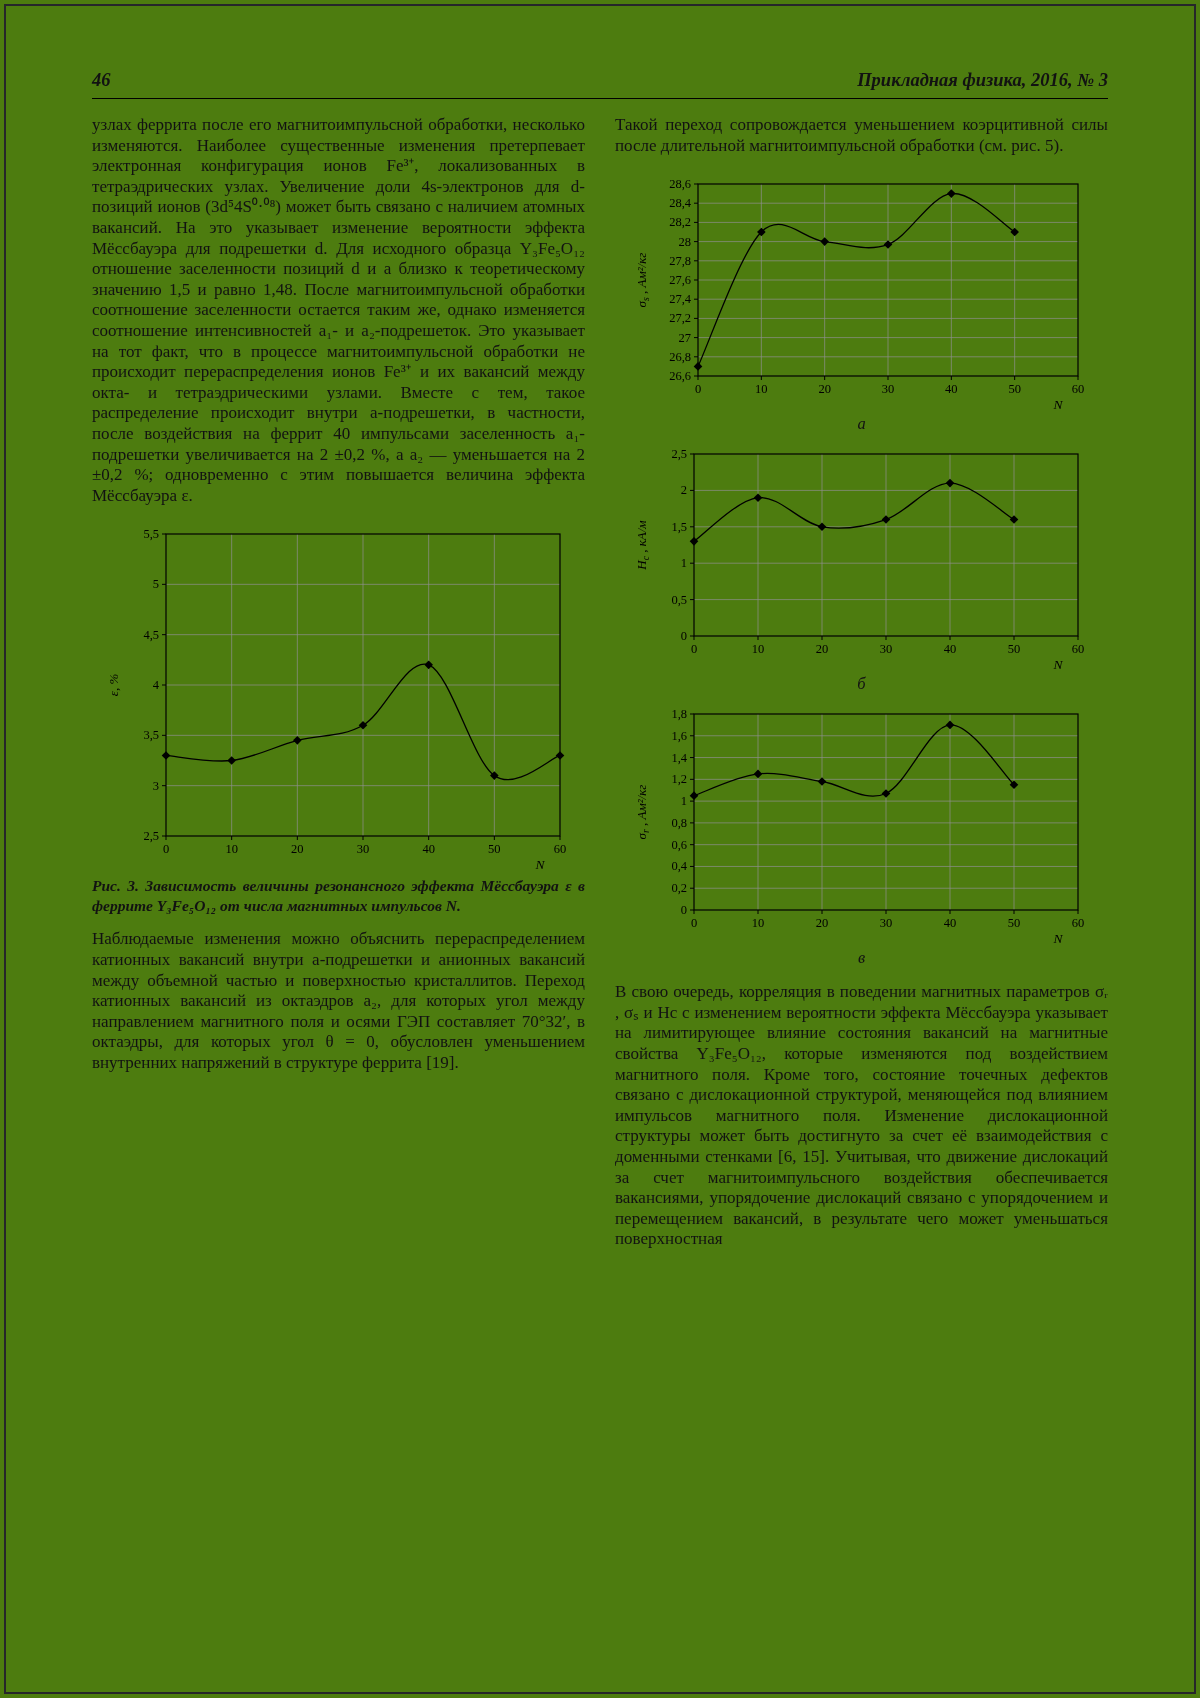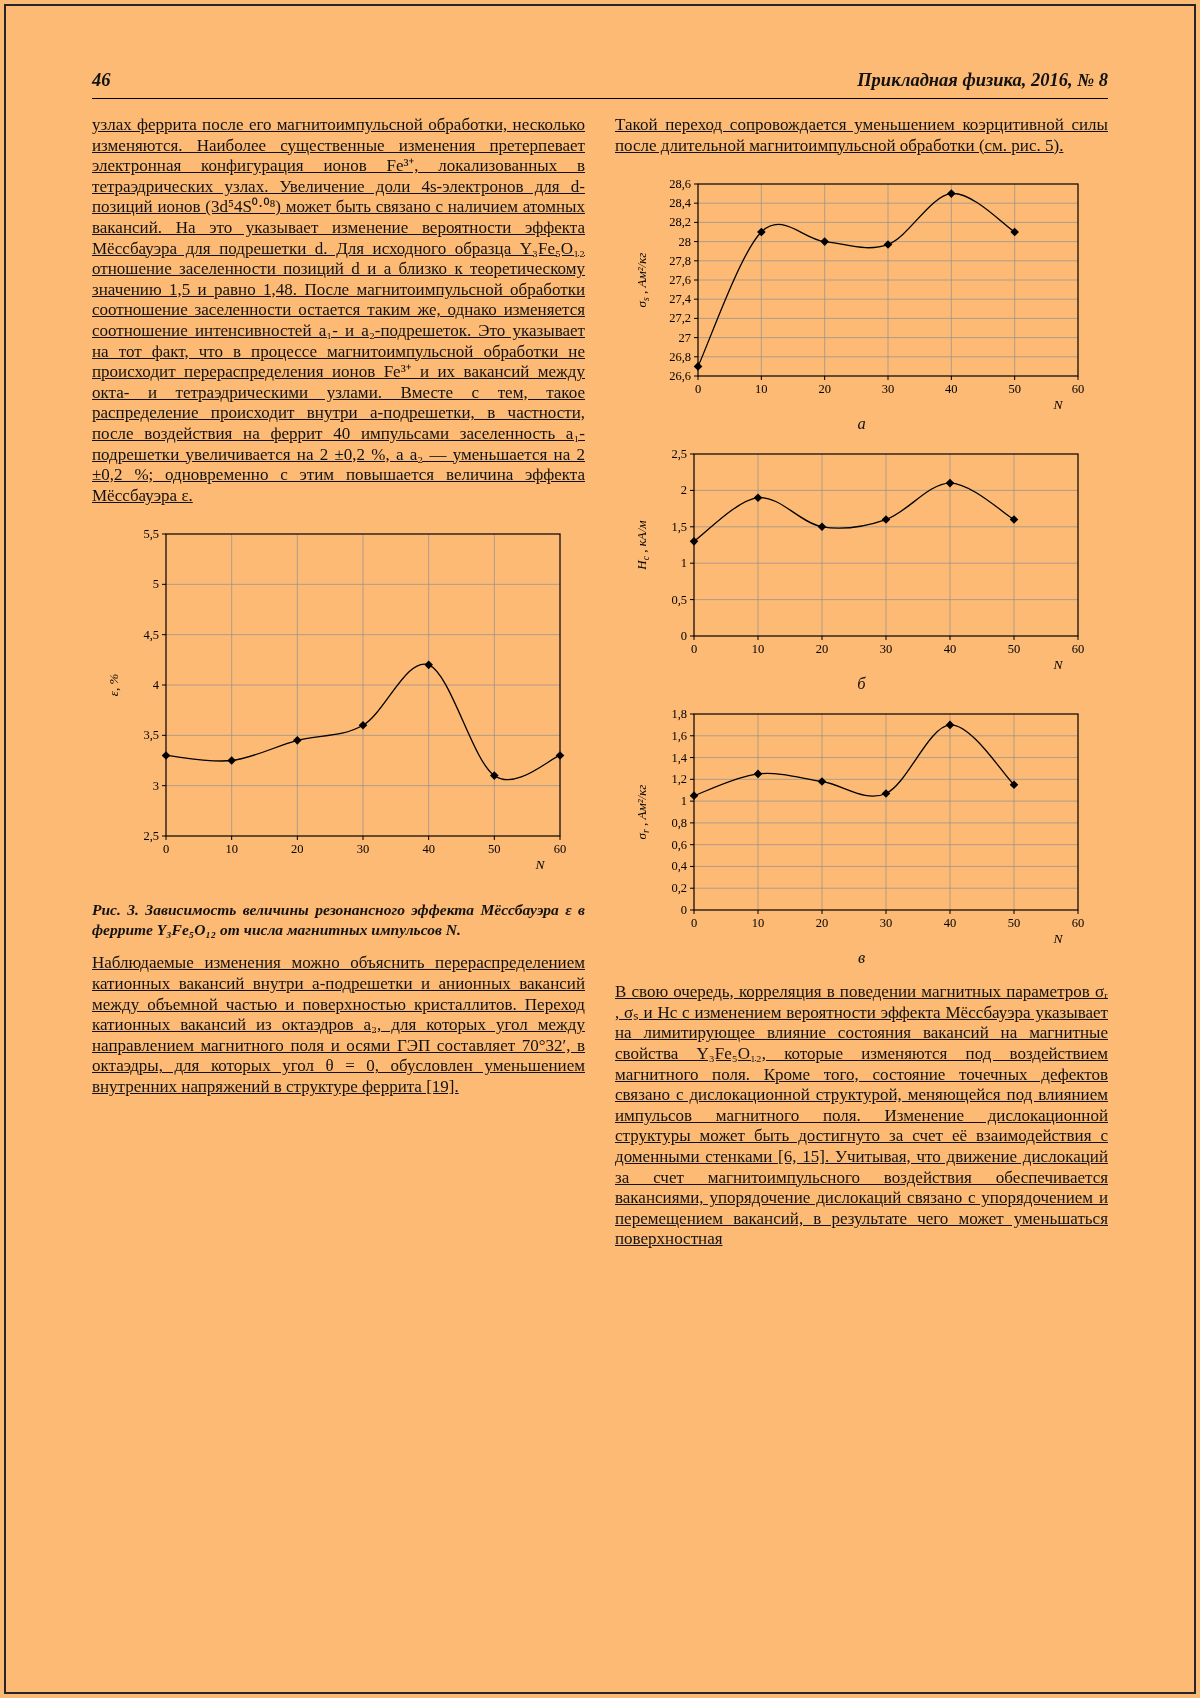--- a/index.html
+++ b/index.html
@@ -1,45 +1,45 @@
 <!DOCTYPE html>
 <html><head>
 <meta charset="utf-8">
 <style>
   html,body{margin:0;padding:0;background:#d8d8d4;}
   .page{
-    position:relative;width:1200px;height:1698px;background:#fdba74;
+    position:relative;width:1200px;height:1698px;background:#4d7c0f;
     padding:70px 92px 40px;box-sizing:border-box;
     font-family:"Liberation Serif",serif;color:#121212;overflow:hidden;
   }
   .frame{position:absolute;inset:4px;border:2px solid #26262a;pointer-events:none;}
   .header{display:flex;justify-content:space-between;align-items:baseline;
     font-size:18.5px;font-weight:bold;font-style:italic;}
   .rule{border-top:1.6px solid #000;margin-top:7px;}
   .columns{display:flex;gap:30px;margin-top:16px;}
   .col{flex:1;min-width:0;}
-  p.body{font-size:17px;line-height:20.6px;text-align:justify;margin:0;text-decoration:underline;}
+  p.body{font-size:17px;line-height:20.6px;text-align:justify;margin:0;}
   p.indent{text-indent:32px;}
   figure{margin:0;}
   .fig{margin:16px 0 14px;}
   .chart{display:flex;justify-content:center;}
   .caption{font-size:15.5px;font-weight:bold;font-style:italic;line-height:19.6px;
-    text-align:justify;margin-top:28px;}
+    text-align:justify;margin-top:4px;}
   .sub-label{text-align:center;font-style:italic;font-size:16.5px;margin:2px 0 8px;}
   svg text{fill:#000;}
 </style>
 </head>
 <body>
 
 <div class="page">
   <div class="frame"></div>
 
   <header class="header">
     <span>46</span>
-    <span>Прикладная физика, 2016, № 8</span>
+    <span>Прикладная физика, 2016, № 3</span>
   </header>
   <div class="rule"></div>
 
   <div class="columns">
 
     <div class="col">
       <p class="body">узлах феррита после его магнитоимпульсной обработки, несколько изменяются. Наиболее существенные изменения претерпевает электронная конфигурация ионов Fe³⁺, локализованных в тетраэдрических узлах. Увеличение доли 4s-электронов для d-позиций ионов (3d⁵4S⁰·⁰⁸) может быть связано с наличием атомных вакансий. На это указывает изменение вероятности эффекта Мёссбауэра для подрешетки d. Для исходного образца Y₃Fe₅O₁₂ отношение заселенности позиций d и а близко к теоретическому значению 1,5 и равно 1,48. После магнитоимпульсной обработки соотношение заселенности остается таким же, однако изменяется соотношение интенсивностей а₁- и а₂-подрешеток. Это указывает на тот факт, что в процессе магнитоимпульсной обработки не происходит перераспределения ионов Fe³⁺ и их вакансий между окта- и тетраэдрическими узлами. Вместе с тем, такое распределение происходит внутри а-подрешетки, в частности, после воздействия на феррит 40 импульсами заселенность а₁-подрешетки увеличивается на 2 ±0,2 %, а а₂ — уменьшается на 2 ±0,2 %; одновременно с этим повышается величина эффекта Мёссбауэра ε.</p>
 
       <figure class="fig">
         <div class="chart">

